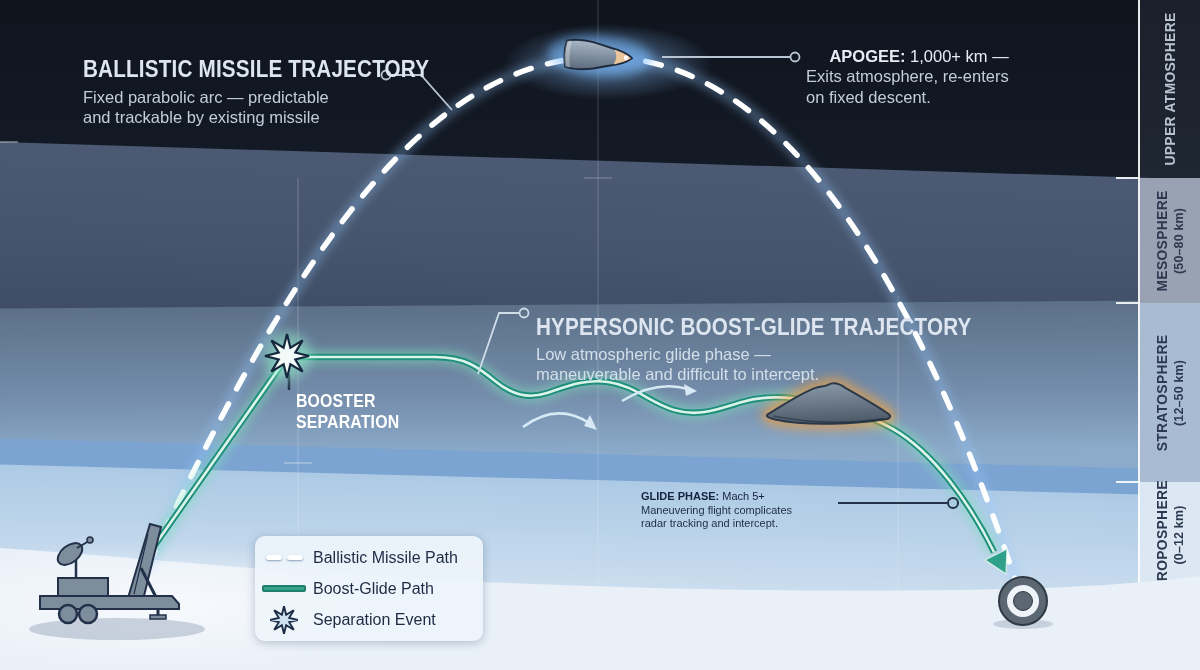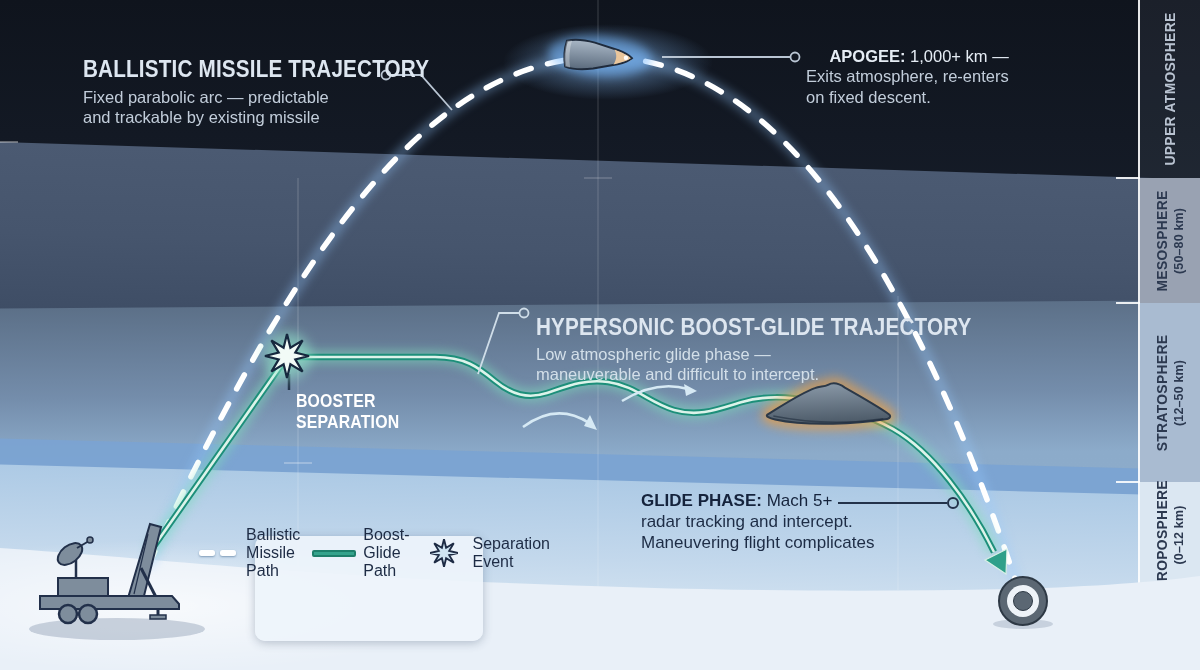--- a/index.html
+++ b/index.html
@@ -35,31 +35,31 @@
   .sb-name{font-weight:bold;font-size:15px;letter-spacing:0.4px;}
   .sb-range{font-size:13.5px;font-weight:bold;letter-spacing:0.2px;}
   .sb-dark{color:#2c3950;}
   .sb-light{color:#b9c3d1;}
 
   
   .h-light{color:#dde6f0;font-weight:bold;font-size:23.5px;letter-spacing:0.2px;
     display:inline-block;transform:scaleX(0.88);transform-origin:0 50%;white-space:nowrap;}
   .p-light{color:#c2cdda;font-size:16.5px;line-height:1.24;}
   .p-lighter{color:#d3dfe9;}
-  .p-dark{color:#1d2c45;font-size:17px;line-height:1.24;font-weight:500;}
+  .p-dark{color:#1d2c45;font-size:11px;line-height:1.24;font-weight:500;}
   .lbl-dark{color:#ffffff;font-weight:bold;}
   .booster-text{font-size:18px;line-height:1.15;letter-spacing:0.2px;
     display:inline-block;transform:scaleX(0.88);transform-origin:0 0;}
   .ground-text{font-size:16.5px;line-height:1.15;text-align:right;
     display:inline-block;transform:scaleX(0.9);transform-origin:100% 0;}
 
   
   .legend{left:255px;top:536px;width:228px;height:97px;border-radius:10px;
     background:rgba(238,244,251,0.92);box-shadow:0 2px 10px rgba(50,70,100,0.3);
-    display:flex;flex-direction:row;justify-content:center;gap:5px;padding:4px 0;}
+    display:flex;flex-direction:column;justify-content:center;gap:5px;padding:4px 0;}
   .lg-row{display:flex;align-items:center;height:26px;}
   .lg-swatch{width:58px;display:flex;justify-content:center;align-items:center;gap:5px;flex:0 0 58px;}
   .lg-label{color:#1d2b44;font-size:16px;font-weight:500;}
   .lg-dash{width:16px;height:5.5px;background:#fff;border-radius:2.5px;
     box-shadow:0 1px 2px rgba(110,140,170,0.8);}
   .lg-line{width:44px;height:7px;background:#35a38c;border:2px solid #1e7f6b;border-radius:2px;box-sizing:border-box;} .blur5{filter:blur(5px);} .blur6{filter:blur(6px);}
 </style>
 </head>
 <body>
 
@@ -250,22 +250,22 @@
 
   <div class="abs lbl-dark" style="left:296px;top:391px;">
     <span class="booster-text">
       <div>BOOSTER</div>
       <div>SEPARATION</div>
     </span>
   </div>
 
   <div class="abs p-dark" style="left:641px;top:490px;">
     <div style="color:#15233c;"><span style="font-weight:bold;">GLIDE PHASE:</span><span> Mach 5+</span></div>
+    <div>Maneuvering flight complicates</div>
     <div>radar tracking and intercept.</div>
-    <div>Maneuvering flight complicates</div>
   </div>
 
 
   <div class="abs legend">
     <div class="lg-row">
       <div class="lg-swatch">
         <span class="lg-dash"></span>
           <span class="lg-dash"></span>
       </div>
       <div class="lg-label">Ballistic Missile Path</div>

